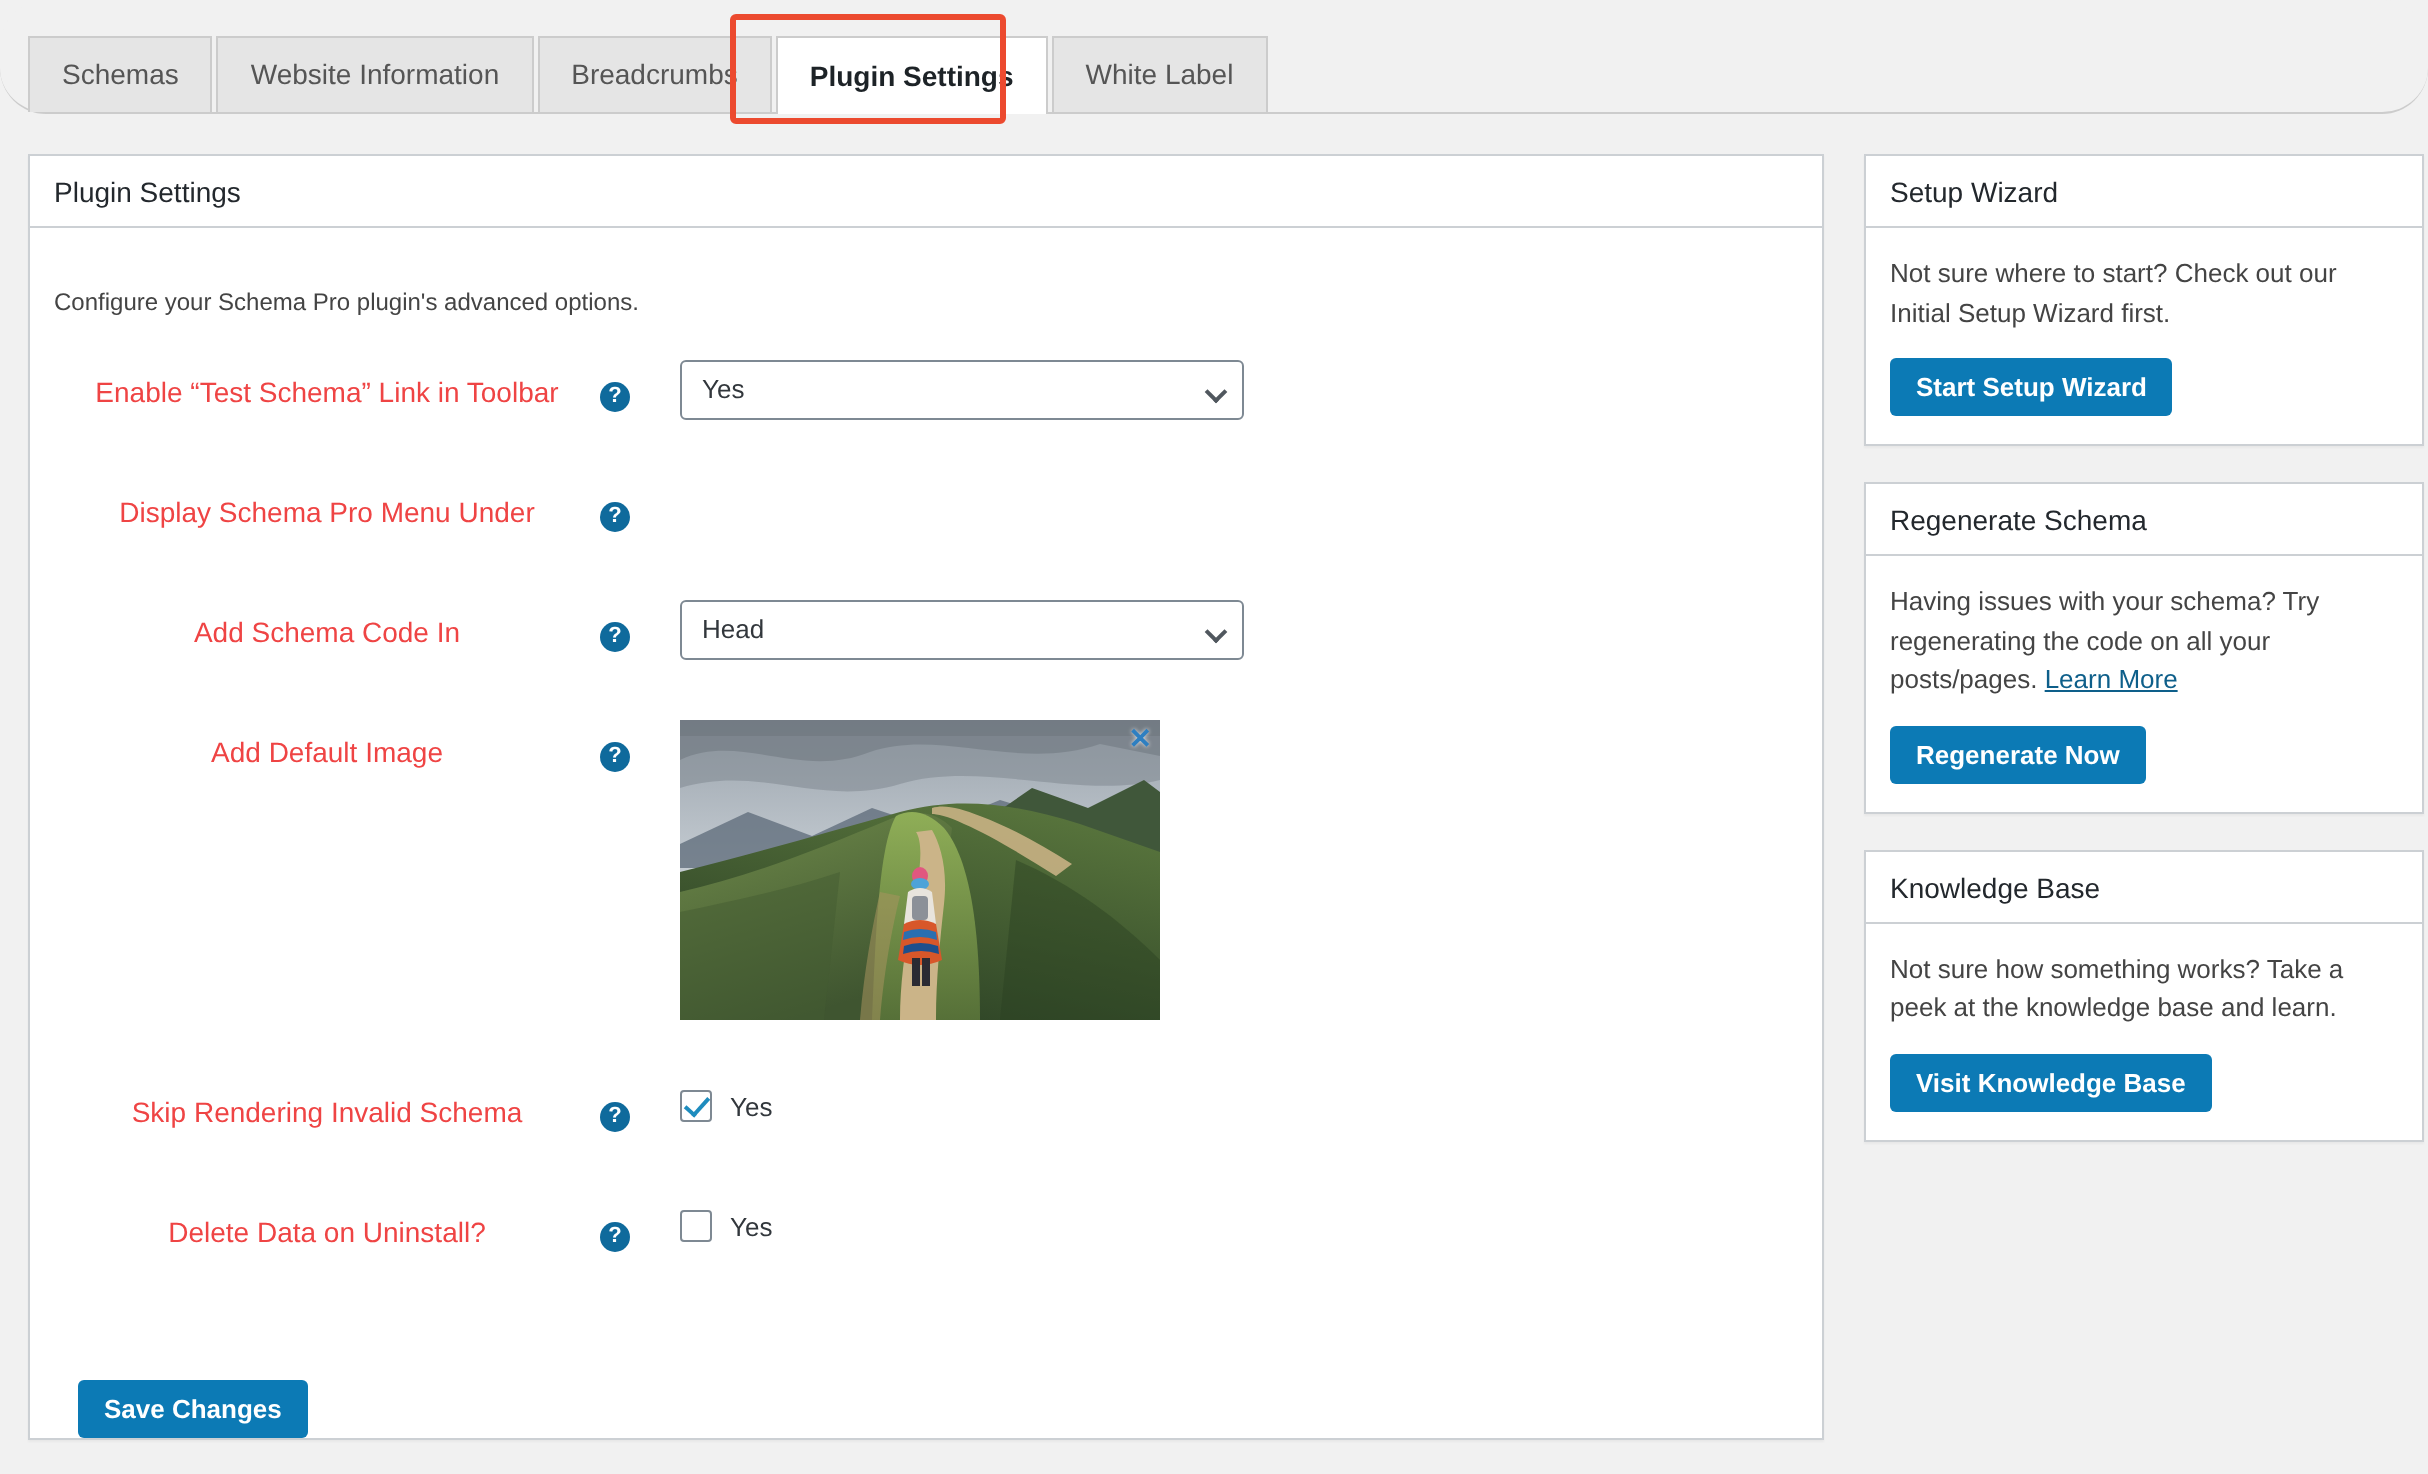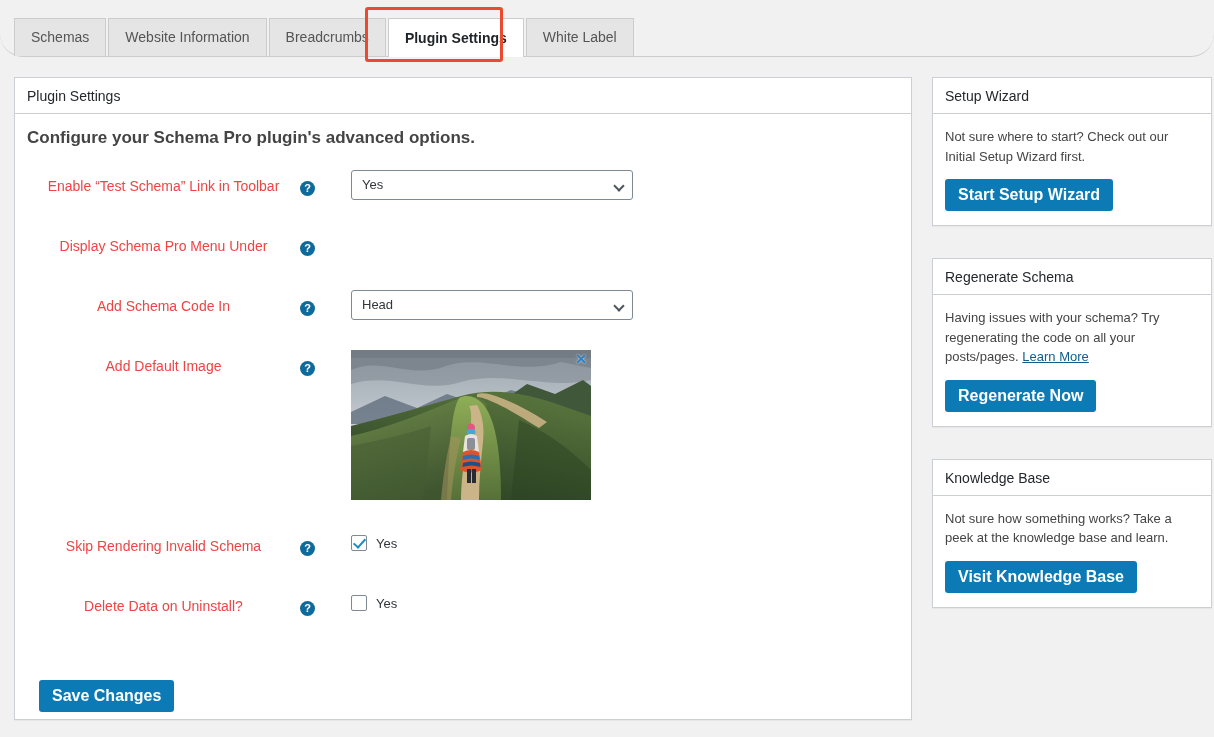--- a/index.html
+++ b/index.html
@@ -74,24 +74,23 @@
   .panel-head {
     height: 36px;
     line-height: 36px;
     padding: 0 12px;
     font-size: 14px;
     color: #23282d;
     border-bottom: 1px solid #ccd0d4;
   }
   .panel-body { padding: 14px 12px 0 12px; }
   .intro {
-    font-size: 17px;
+    font-size: 12px;
     color: #444;
-    margin: 0 0 0 0;
-    font-weight: bold;
+    margin: 16px 0 0 0;
   }
 
   
   .rows { margin-top: 22px; }
   .row {
     display: flex;
     align-items: flex-start;
     margin-bottom: 0;
     min-height: 60px;
   }
@@ -110,21 +109,21 @@
     width: 15px; height: 15px;
     border-radius: 50%;
     background: #0f6a9c;
     color: #fff;
     font-size: 11px;
     font-weight: bold;
     line-height: 15px;
     text-align: center;
     cursor: pointer;
   }
-  .row-field { flex: 1; margin-left: 11px; }
+  .row-field { flex: 1; }
 
   .select {
     position: relative;
     width: 282px; height: 30px;
     border: 1px solid #7e8993;
     border-radius: 3px;
     background: #fff;
     font-size: 13px;
     color: #32373c;
     line-height: 28px;
@@ -183,42 +182,42 @@
     cursor: pointer;
     line-height: 1;
     text-shadow: 0 0 2px rgba(255,255,255,.8);
   }
 
   
   .btn {
     display: inline-block;
     background: #0c7ab5;
     color: #fff;
-    font-size: 16px;
+    font-size: 13px;
     font-weight: bold;
     border: none;
     border-radius: 3px;
     padding: 8px 13px;
     cursor: pointer;
     line-height: 1;
     font-family: "Liberation Sans", sans-serif;
   }
   .save-wrap { margin: 30px 0 0 12px; }
 
   
   .sidebar {
     position: absolute;
     left: 932px; top: 77px;
     width: 280px;
   }
   .card {
     background: #fff;
     border: 1px solid #ccd0d4;
     box-shadow: 0 1px 1px rgba(0,0,0,.04);
-    margin-bottom: 32px;
+    margin-bottom: 18px;
   }
   .card-head {
     height: 36px;
     line-height: 36px;
     padding: 0 12px;
     font-size: 14px;
     color: #23282d;
     border-bottom: 1px solid #ccd0d4;
   }
   .card-body { padding: 13px 12px 14px 12px; }

